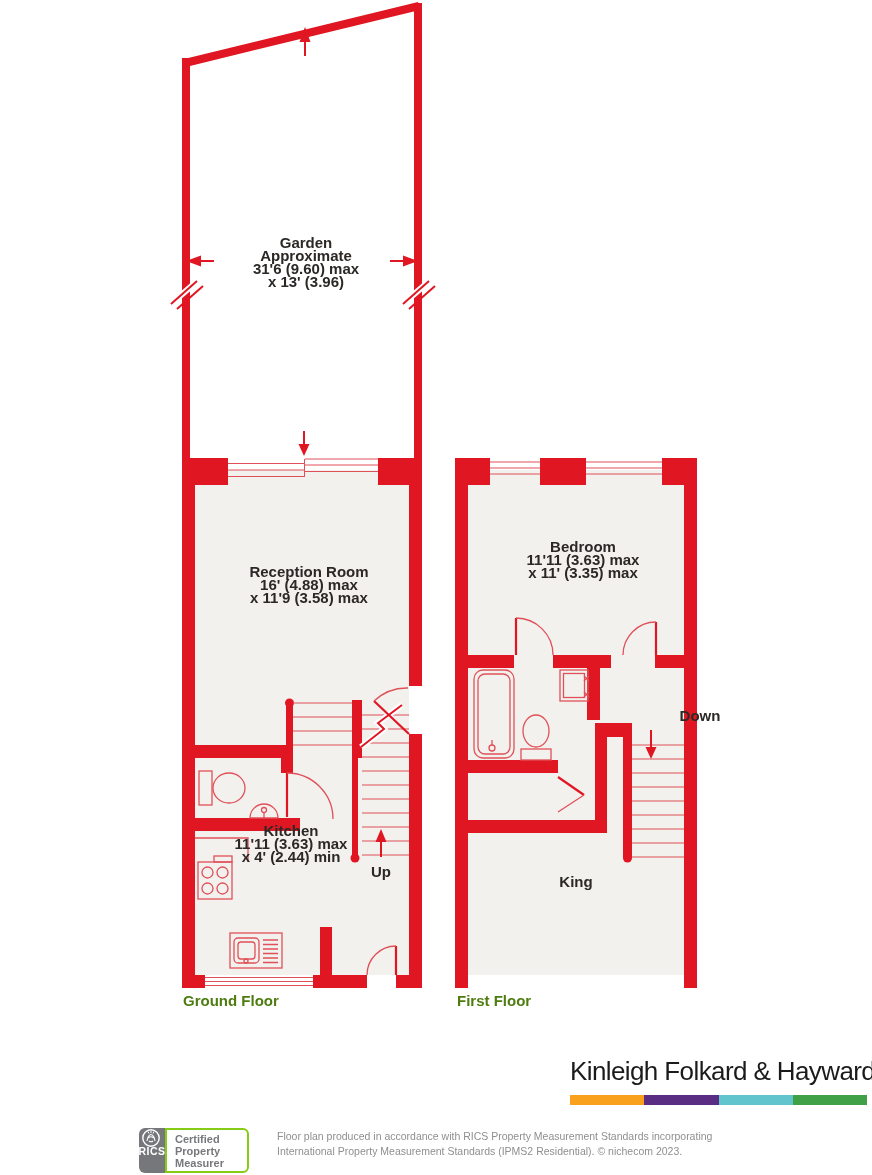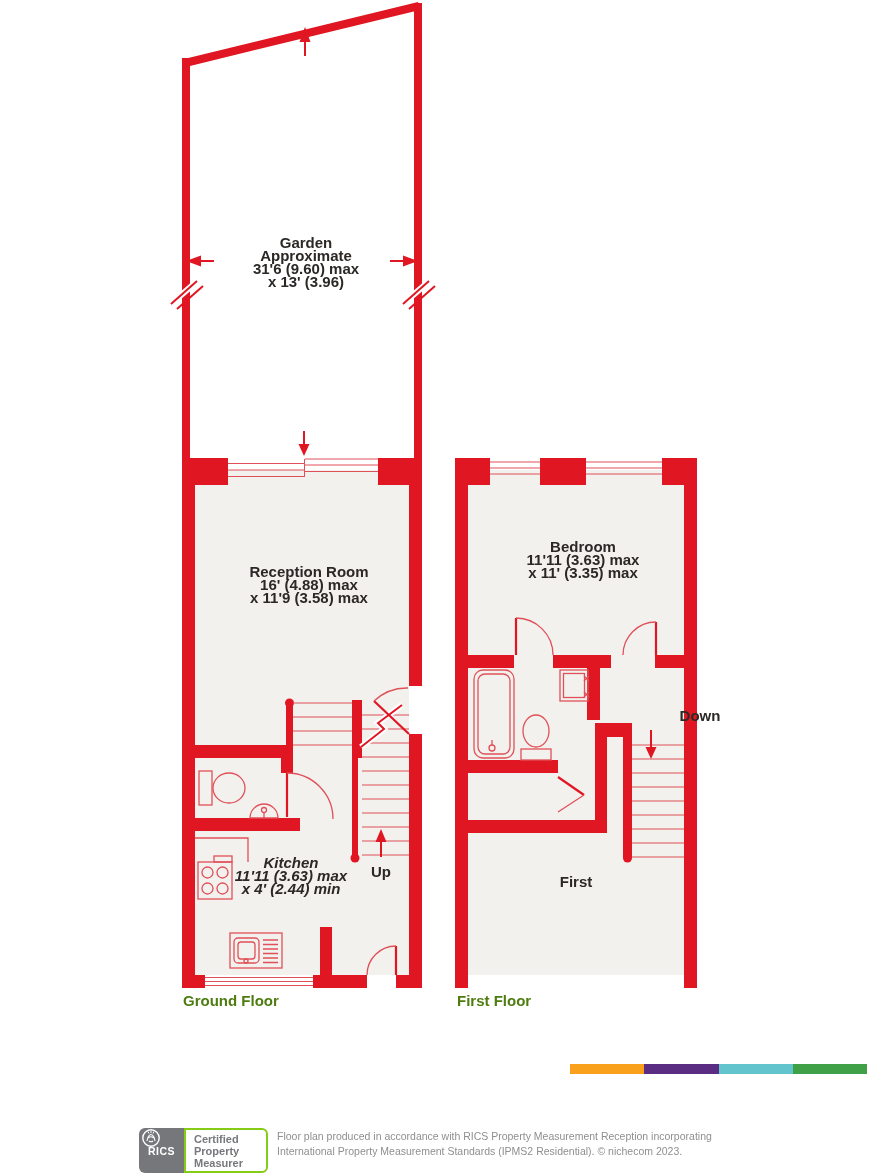--- a/index.html
+++ b/index.html
@@ -23,21 +23,21 @@
       font-weight:bold;font-size:15px;line-height:13px;color:#2b2826;white-space:nowrap;}
   .floor-label{position:absolute;font-weight:bold;font-size:15px;color:#4d7c0f;white-space:nowrap;}
   .addr{position:absolute;left:6px;top:1055px;color:#1d1d1b;}
   .addr .l1,.addr .l2{font-weight:bold;font-size:15.5px;line-height:17px;}
   .addr .l3{font-weight:bold;font-size:11px;margin-top:5px;}
   .kfh{position:absolute;left:570px;top:1056px;width:298px;}
   .kfh .name{font-size:26px;letter-spacing:-0.6px;color:#1b1b1b;white-space:nowrap;}
   .kfh .bar{display:flex;height:10px;margin-top:8px;width:297px;}
   .kfh .bar span{flex:1 1 25%;}
   .rics-badge{position:absolute;left:139px;top:1128px;height:45px;display:flex;}
-  .rics-left{width:45px;background:#76777a;border-radius:6px 0 0 6px;color:#fff;
+  .rics-left{width:26px;background:#76777a;border-radius:6px 0 0 6px;color:#fff;
       display:flex;flex-direction:column;align-items:center;justify-content:center;}
   .rics-left .org{font-size:10.5px;font-weight:bold;letter-spacing:0.5px;line-height:10px;margin-top:1px;}
   .rics-right{width:84px;border:2px solid #84cc16;border-radius:0 6px 6px 0;background:#fff;
       padding:3px 0 0 8px;box-sizing:border-box;}
   .rics-right div{font-size:11px;font-weight:bold;color:#77787b;line-height:12px;}
   .footnote{position:absolute;left:277px;top:1129px;color:#8f8f8f;font-size:10.5px;line-height:14.5px;}
 </style>
 </head>
 <body>
 
@@ -222,44 +222,45 @@
     <div>31'6 (9.60) max</div>
     <div>x 13' (3.96)</div>
   </div>
 
   <div class="plan-label" style="left:309px;top:565px;">
     <div>Reception Room</div>
     <div>16' (4.88) max</div>
     <div>x 11'9 (3.58) max</div>
   </div>
 
-  <div class="plan-label" style="left:291px;top:856px;font-style:italic;">
+  <div class="plan-label" style="left:291px;top:824px;">
     <div>Kitchen</div>
     <div>11'11 (3.63) max</div>
     <div>x 4' (2.44) min</div>
   </div>
 
   <div class="plan-label" style="left:381px;top:865px;">Up</div>
 
   <div class="plan-label" style="left:583px;top:540px;">
     <div>Bedroom</div>
     <div>11'11 (3.63) max</div>
     <div>x 11' (3.35) max</div>
   </div>
 
   <div class="plan-label" style="left:656px;top:709px;margin-left:44px;">Down</div>
 
-  <div class="plan-label" style="left:576px;top:875px;">First</div>
+  <div class="plan-label" style="left:576px;top:875px;">King</div>
 
   <div class="floor-label" style="left:183px;top:992px;">Ground Floor</div>
 
   <div class="floor-label" style="left:457px;top:992px;">First Floor</div>
 
 
   <div class="kfh">
+    <div class="name">Kinleigh Folkard &amp; Hayward</div>
     <div class="bar">
       <span style="background-color: rgb(249, 161, 28);"></span>
       <span style="background-color: rgb(90, 45, 130);"></span>
       <span style="background-color: rgb(98, 196, 204);"></span>
       <span style="background-color: rgb(63, 160, 71);"></span>
     </div>
   </div>
 
   <div class="rics-badge">
     <div class="rics-left">
@@ -271,17 +272,17 @@
       <div class="org">RICS</div>
     </div>
     <div class="rics-right">
       <div>Certified</div>
       <div>Property</div>
       <div>Measurer</div>
     </div>
   </div>
 
   <div class="footnote">
-    <div>Floor plan produced in accordance with RICS Property Measurement Reception incorporating</div>
+    <div>Floor plan produced in accordance with RICS Property Measurement Standards incorporating</div>
     <div>International Property Measurement Standards (IPMS2 Residential).   © nichecom 2023.</div>
   </div>
 
 </div>
 
 </body></html>

